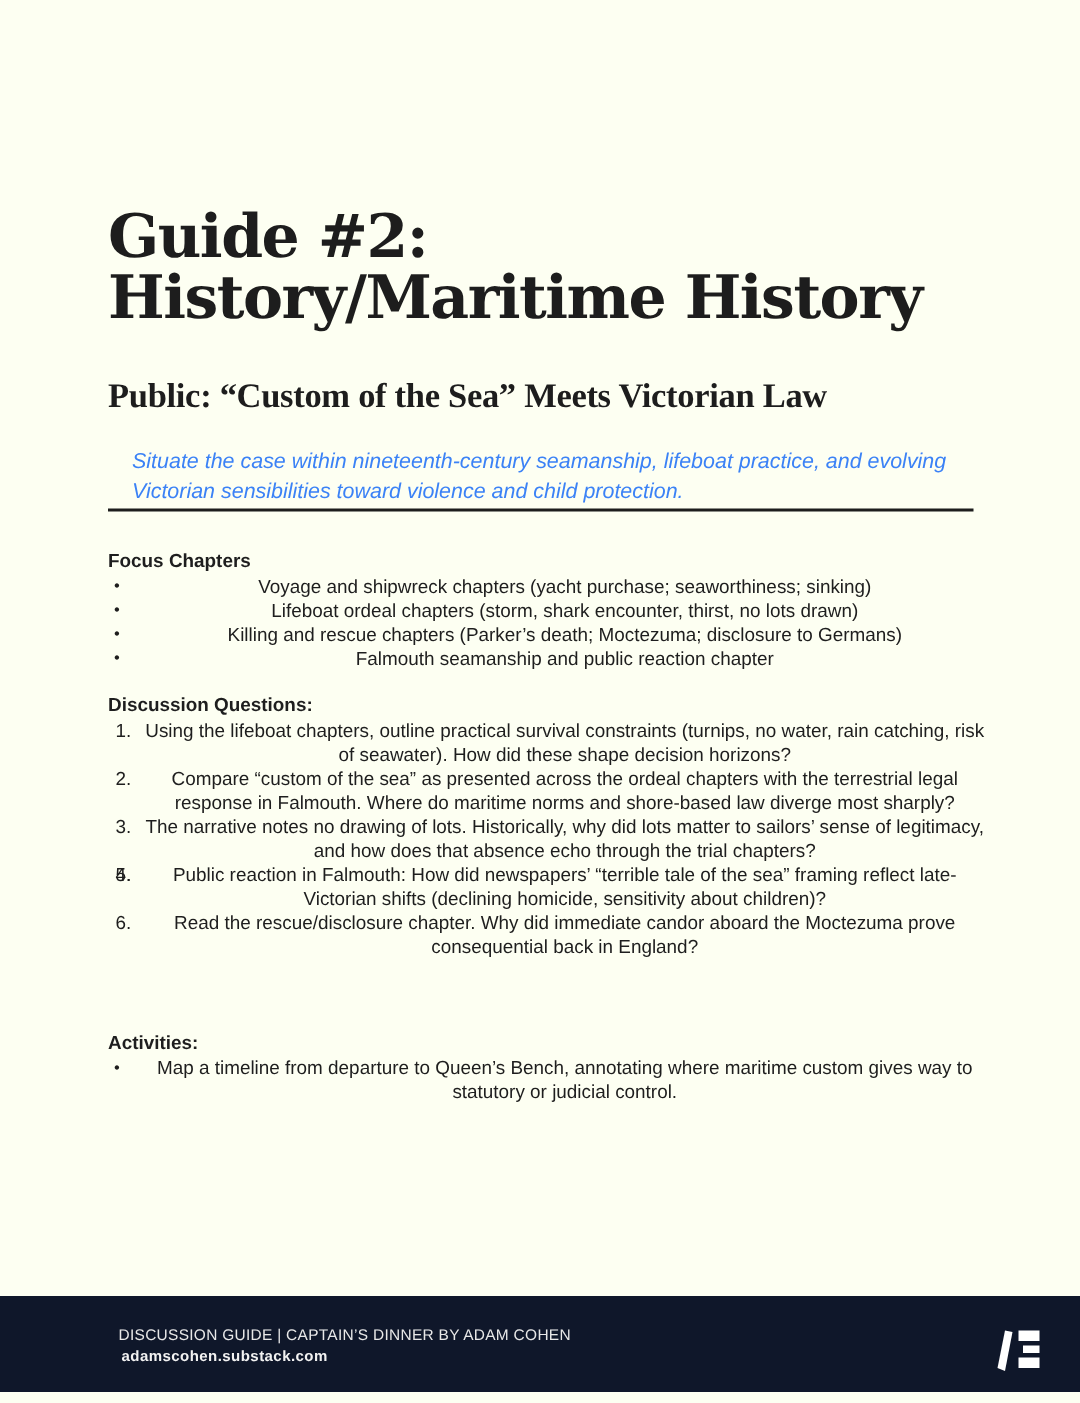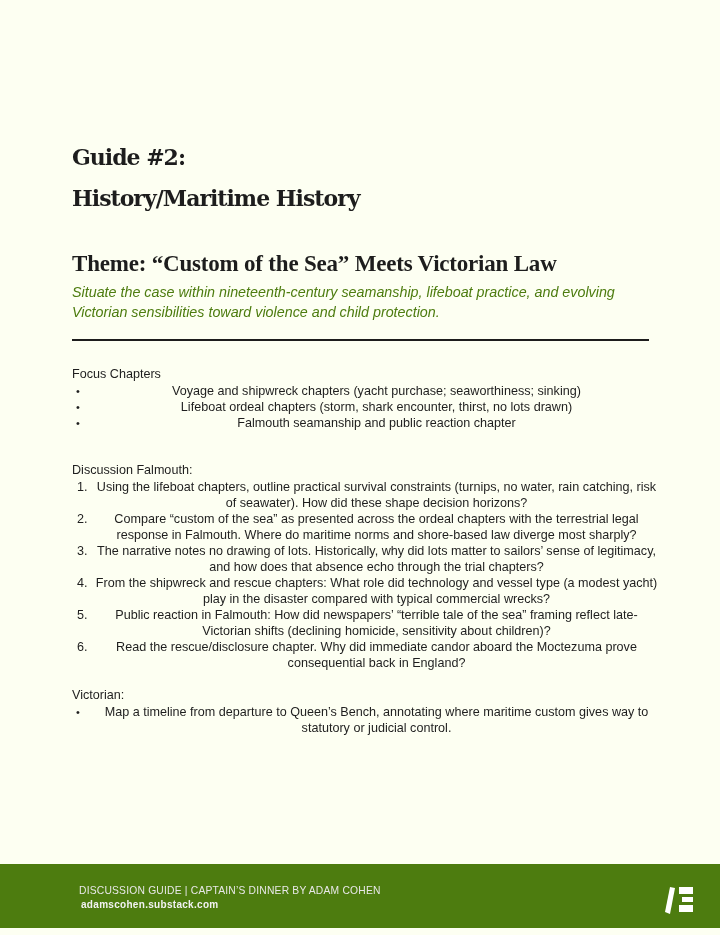--- a/index.html
+++ b/index.html
@@ -1,70 +1,71 @@
 <!DOCTYPE html>
 <html><head>
 <meta charset="utf-8">
 <style>
   html, body { margin:0; padding:0; }
   body { width:720px; height:935px; background:#fdfff2; position:relative; overflow:hidden; color:#1c1c1c; }
-  .title { position:absolute; left:72px; top:137px; font-family:"DejaVu Serif", serif; font-weight:bold; font-size:22px; line-height:41px; letter-spacing:-1px; color:#1d1d1d; margin:0; }
+  .title { position:absolute; left:72px; top:137px; font-family:"DejaVu Serif", serif; font-weight:bold; font-size:40px; line-height:41px; letter-spacing:-1px; color:#1d1d1d; margin:0; }
   .theme { position:absolute; left:72px; top:250px; font-family:"Liberation Serif", serif; font-size:23px; line-height:28px; color:#1d1d1d; margin:0; letter-spacing:-0.2px; }
-  .subtitle { position:absolute; left:72px; top:283px; width:590px; font-family:"Liberation Sans", sans-serif; font-style:italic; font-size:14.3px; line-height:19.5px; color:#4d7c0f; margin:0; }
+  .subtitle { position:absolute; left:72px; top:283px; width:590px; font-family:"Liberation Sans", sans-serif; font-style:italic; font-size:14.3px; line-height:19.5px; color:#3b82f6; margin:16px; }
   .rule { position:absolute; left:72px; top:339px; width:577px; height:2px; background:#1d1d1d; }
   .section { position:absolute; left:72px; width:590px; font-family:"Liberation Sans", sans-serif; font-size:12.6px; line-height:16px; color:#1e1e1e; }
-  .section h3 { margin:0 0 1px 0; font-size:12.6px; font-weight:normal; line-height:16px; }
+  .section h3 { margin:0 0 1px 0; font-size:12.6px; font-weight:bold; line-height:16px; }
   .section ul, .section ol { margin:0; padding:0; list-style:none; }
   .section li { position:relative; padding-left:19px;text-align:center; }
   .section ul li::before { content:"•"; position:absolute; left:4px; top:0; font-size:11px; }
   .section ol li { padding-left:19px; }
   .section ol li .num { position:absolute; left:5px; top:0; }
   .focus { top:366px; }
   .questions { top:462px; }
   .activities { top:687px; }
-  .footer { position:absolute; left:0; top:864px; width:720px; height:64px; background:#4d7c0f; }
+  .footer { position:absolute; left:0; top:864px; width:720px; height:64px; background:#0f172a; }
   .footer .line1 { position:absolute; left:79px; top:21px; font-family:"Liberation Sans", sans-serif; font-size:10.3px; color:#e8e8e8; letter-spacing:0.2px; }
   .footer .line2 { position:absolute; left:81px; top:35px; font-family:"Liberation Sans", sans-serif; font-size:10px; font-weight:bold; color:#f2f2f2; letter-spacing:0.3px; }
   .logo { position:absolute; left:664px; top:885px; width:40px; height:30px; }
 </style>
 </head>
 <body>
 
 <h1 class="title">
   <span>Guide #2:</span><br>
   <span>History/Maritime History</span>
 </h1>
 
-<h2 class="theme">Theme: “Custom of the Sea” Meets Victorian Law</h2>
+<h2 class="theme">Public: “Custom of the Sea” Meets Victorian Law</h2>
 <p class="subtitle">Situate the case within nineteenth-century seamanship, lifeboat practice, and evolving Victorian sensibilities toward violence and child protection.</p>
 <div class="rule"></div>
 
 <div class="section focus">
   <h3>Focus Chapters</h3>
   <ul>
     <li>Voyage and shipwreck chapters (yacht purchase; seaworthiness; sinking)</li>
     <li>Lifeboat ordeal chapters (storm, shark encounter, thirst, no lots drawn)</li>
+    <li>Killing and rescue chapters (Parker’s death; Moctezuma; disclosure to Germans)</li>
     <li>Falmouth seamanship and public reaction chapter</li>
   </ul>
 </div>
 
 <div class="section questions">
-  <h3>Discussion Falmouth:</h3>
+  <h3>Discussion Questions:</h3>
   <ol>
     <li><span class="num">1.</span><span>Using the lifeboat chapters, outline practical survival constraints (turnips, no water, rain catching, risk of seawater). How did these shape decision horizons?</span></li>
     <li><span class="num">2.</span><span>Compare “custom of the sea” as presented across the ordeal chapters with the terrestrial legal response in Falmouth. Where do maritime norms and shore-based law diverge most sharply?</span></li>
     <li><span class="num">3.</span><span>The narrative notes no drawing of lots. Historically, why did lots matter to sailors’ sense of legitimacy, and how does that absence echo through the trial chapters?</span></li>
-    <li><span class="num">4.</span><span>From the shipwreck and rescue chapters: What role did technology and vessel type (a modest yacht) play in the disaster compared with typical commercial wrecks?</span></li>
+    <li><span class="num">4.</span></li>
     <li><span class="num">5.</span><span>Public reaction in Falmouth: How did newspapers’ “terrible tale of the sea” framing reflect late-Victorian shifts (declining homicide, sensitivity about children)?</span></li>
     <li><span class="num">6.</span><span>Read the rescue/disclosure chapter. Why did immediate candor aboard the Moctezuma prove consequential back in England?</span></li>
   </ol>
 </div>
 
 <div class="section activities">
-  <h3>Victorian:</h3>
+  <h3>Activities:</h3>
   <ul>
     <li>Map a timeline from departure to Queen’s Bench, annotating where maritime custom gives way to statutory or judicial control.</li>
   </ul>
 </div>
 
 <div class="footer">
   <div class="line1">DISCUSSION GUIDE | CAPTAIN’S DINNER BY ADAM COHEN</div>
   <div class="line2">adamscohen.substack.com</div>
 </div>
 

